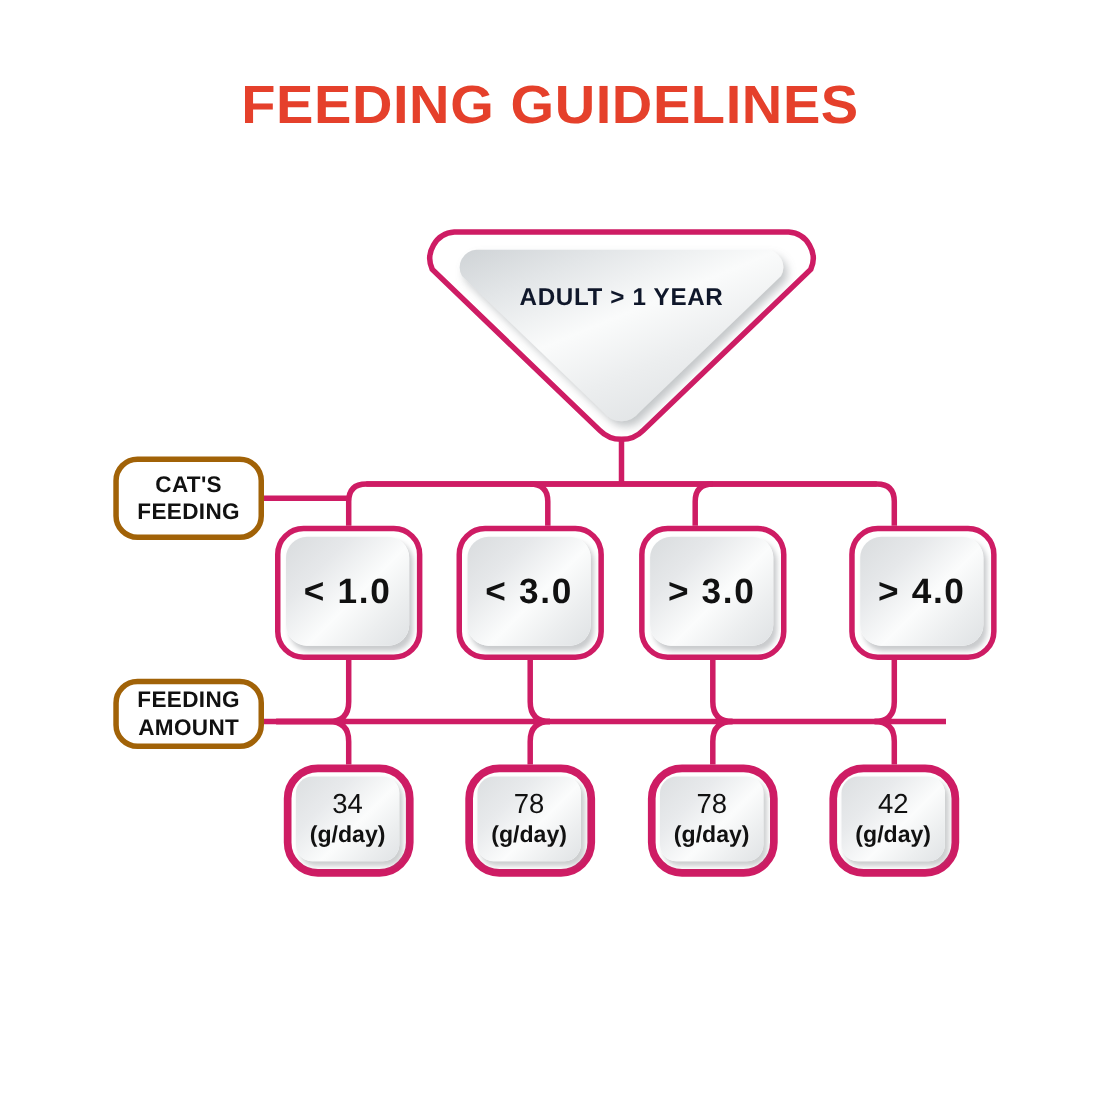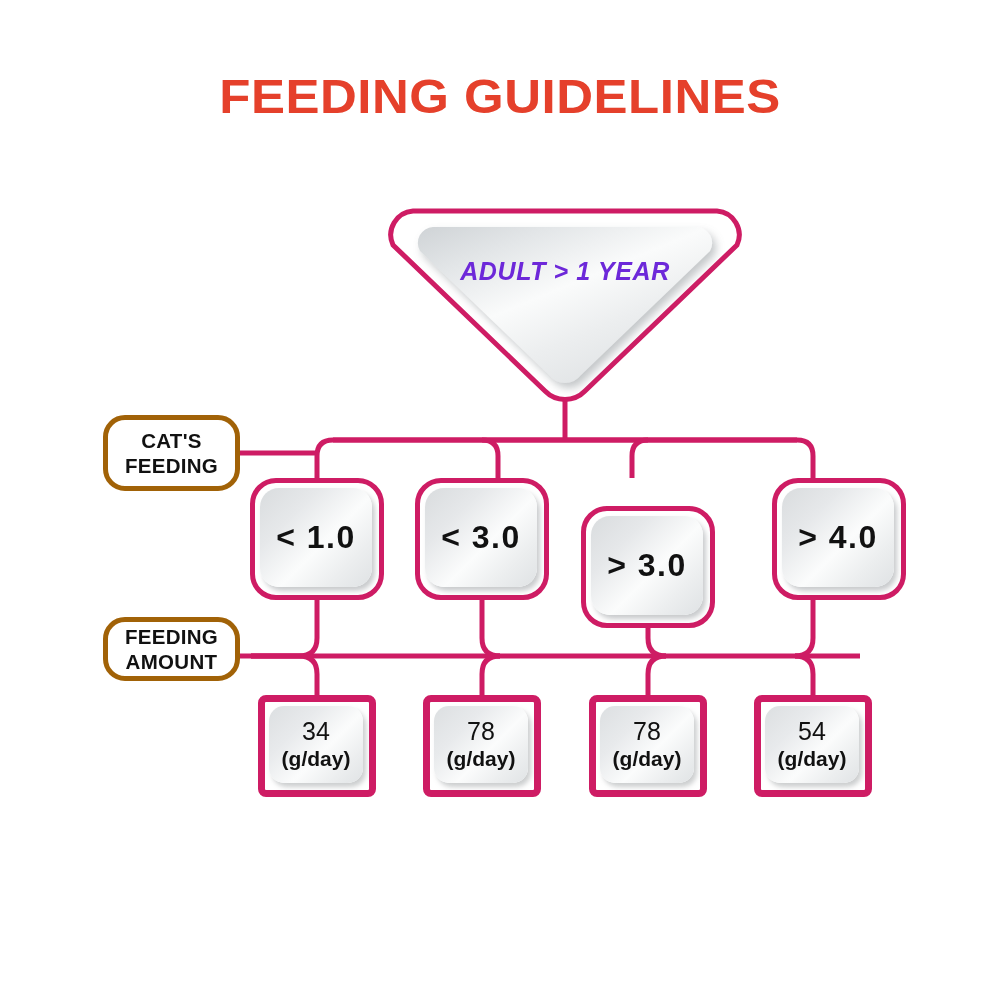--- a/index.html
+++ b/index.html
@@ -62,25 +62,24 @@
   #triangle-node svg { display: block; }
 
   .tri-label {
     position: absolute;
     left: 0;
     top: 52px;
     width: 360px;
     text-align: center;
     font-family: "Liberation Sans", sans-serif;
     font-weight: bold;
-    font-size: 25px;
+    font-size: 22px;
     letter-spacing: 0.6px;
-    color: #6d28d9;
+    color: #0f172a;
     white-space: nowrap;
-    font-style: italic;
   }
 
   
   .side-label {
     position: absolute;
     background: #ffffff;
     border: 5px solid #a16207;
     border-radius: 22px;
     display: flex;
     flex-direction: column;
@@ -130,21 +129,21 @@
     color: #111111;
     white-space: nowrap;
   }
 
   
   .fbox {
     position: absolute;
     width: 118px;
     height: 102px;
     border: 7px solid #CE1C64;
-    border-radius: 8px;
+    border-radius: 31px;
     background: #ffffff;
     z-index: 4;
   }
   .fbox .inner {
     position: absolute;
     left: 4px;
     top: 4px;
     right: 6px;
     bottom: 7px;
     border-radius: 15px;
@@ -255,21 +254,21 @@
   <div class="wbox" style="left:250px; top:478px;">
     <div class="inner">
       <span>&lt; 1.0</span>
     </div>
   </div>
   <div class="wbox" style="left:415px; top:478px;">
     <div class="inner">
       <span>&lt; 3.0</span>
     </div>
   </div>
-  <div class="wbox" style="left:581px; top:478px;margin-top:28px;">
+  <div class="wbox" style="left:581px; top:478px;">
     <div class="inner">
       <span>&gt; 3.0</span>
     </div>
   </div>
   <div class="wbox" style="left:746px; top:478px;margin-left:26px;">
     <div class="inner">
       <span>&gt; 4.0</span>
     </div>
   </div>
 
@@ -286,18 +285,18 @@
     </div>
   </div>
   <div class="fbox" style="left:589px; top:695px;">
     <div class="inner">
       <div class="amt">78</div>
       <div class="unit">(g/day)</div>
     </div>
   </div>
   <div class="fbox" style="left:754px; top:695px;">
     <div class="inner">
-      <div class="amt">54</div>
+      <div class="amt">42</div>
       <div class="unit">(g/day)</div>
     </div>
   </div>
 
 </div>
 
 </body></html>

